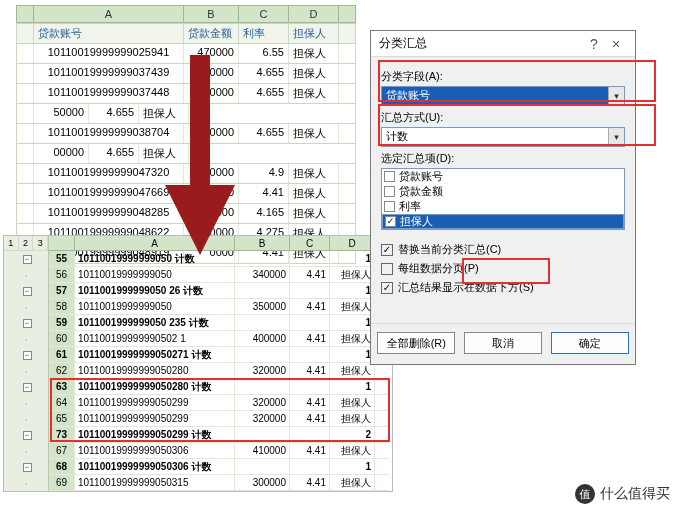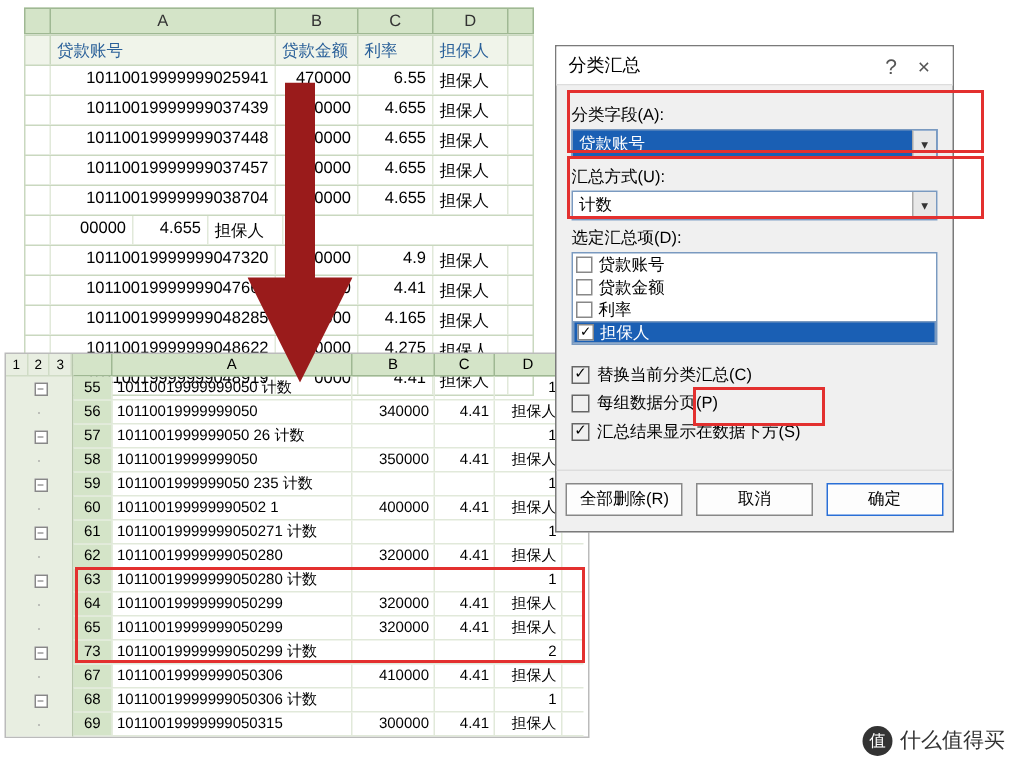--- a/index.html
+++ b/index.html
@@ -4,57 +4,57 @@
 <style>
 *{box-sizing:border-box;margin:0;padding:0;font-family:"Microsoft YaHei",SimSun,sans-serif}
 body{background:#fff;width:680px;height:510px;position:relative;overflow:hidden;font-size:11px}
 .wrap{position:absolute}
 .top-grid{top:5px;left:16px;width:340px}
 .hdr{display:flex;background:#d4e4c8;border:1px solid #9fb893}
 .hdr div{border-right:1px solid #9fb893;padding:2px 4px;text-align:center;color:#333}
 .colA{width:150px}.colB{width:55px}.colC{width:50px}.colD{width:50px}
 .bodyrow{display:flex;border-left:1px solid #c9d8bf;border-right:1px solid #c9d8bf;border-bottom:1px solid #c9d8bf;background:#fff}
 .bodyrow div{border-right:1px solid #e1e9da;padding:2px 4px;white-space:nowrap;overflow:hidden}
-.bodyrow .colA{text-align:right}.bodyrow .colB,.bodyrow .colC{text-align:right}
+.bodyrow .colA{text-align:center}.bodyrow .colB,.bodyrow .colC{text-align:right}
 .titlerow{background:#f0f4ea;color:#2a6099;display:flex;border:1px solid #c9d8bf}
 .titlerow div{padding:2px 4px;border-right:1px solid #c9d8bf}
 .arrow{position:absolute;top:55px;left:165px;width:70px;height:200px;z-index:5}
 .arrow svg{width:100%;height:100%}
 .bot-grid{top:235px;left:3px;width:390px;border:1px solid #bbb}
 .outline{display:inline-block;vertical-align:top;width:45px;background:#e8eee1;border-right:1px solid #b8c7ad}
 .outline .lvl{display:flex;height:15px;border-bottom:1px solid #d0dcc6;font-size:9px}
 .outline .lvl span{flex:1;text-align:center;border-right:1px solid #d0dcc6;line-height:15px}
 .outline .row{height:16px;display:flex;align-items:center;justify-content:center;font-size:10px;color:#555}
 .outline .box{width:9px;height:9px;border:1px solid #888;background:#fff;font-size:8px;line-height:7px;text-align:center;margin-left:2px}
 .gridR{display:inline-block;vertical-align:top;width:340px}
 .gh{display:flex;background:#d4e4c8;height:15px;border-bottom:1px solid #9fb893}
 .gh div{border-right:1px solid #9fb893;text-align:center;font-size:10px;line-height:15px}
 .rn{width:26px;background:#d4e4c8;text-align:center;border-right:1px solid #9fb893}
 .gA{width:160px}.gB{width:55px}.gC{width:40px}.gD{width:45px}
 .gr{display:flex;height:16px;border-bottom:1px solid #e1e9da;font-size:10px}
 .gr div{border-right:1px solid #e1e9da;padding:0 3px;line-height:16px;overflow:hidden;white-space:nowrap}
 .gr .gA{text-align:left}.gr .gB,.gr .gC,.gr .gD{text-align:right}
-.gr.bold{font-weight:400}
+.gr.bold{font-weight:700}
 .redbox{position:absolute;border:2px solid #e3302f;pointer-events:none;z-index:8}
 .dlg{position:absolute;top:30px;left:370px;width:266px;background:#f0f0f0;border:1px solid #7a7a7a;z-index:3;font-size:12px}
 .dlg .titlebar{height:26px;background:#fff;display:flex;align-items:center;padding:0 8px;border-bottom:1px solid #ddd}
 .dlg .titlebar .t{flex:1}
 .dlg .titlebar .b{width:22px;text-align:center;color:#555;font-size:14px}
 .dlg .body{padding:8px 10px}
 .dlg label{display:block;margin:4px 0 2px;font-size:11px}
 .dlg .sel{height:20px;border:1px solid #7a9ac0;background:#1a5fb4;color:#fff;padding:1px 4px;position:relative;font-size:11px}
 .dlg .sel.white{background:#fff;color:#000}
 .dlg .sel .dd{position:absolute;right:0;top:0;width:16px;height:18px;background:#e8e8e8;border-left:1px solid #aaa;text-align:center;line-height:18px;color:#333;font-size:9px}
 .dlg .listbox{border:1px solid #7a9ac0;background:#fff;height:62px;overflow:hidden}
 .dlg .listbox .li{display:flex;align-items:center;height:15px;padding:0 2px;font-size:11px}
 .dlg .listbox .li.sel{background:#1a5fb4;color:#fff}
 .dlg .listbox .cb{width:11px;height:11px;border:1px solid #888;margin-right:4px;font-size:9px;line-height:9px;text-align:center;background:#fff;color:#000}
 .dlg .chk{display:flex;align-items:center;margin:4px 0;font-size:11px}
 .dlg .chk .cb{width:12px;height:12px;border:1px solid #666;margin-right:5px;font-size:10px;line-height:10px;text-align:center}
-.dlg .btns{display:flex;justify-content:space-around;padding:8px 2px 10px;border-top:1px solid #ddd;margin-top:6px}
+.dlg .btns{display:flex;justify-content:space-around;padding:8px 2px 10px;border-top:1px solid #ddd;margin-top:16px}
 .dlg .btn{width:78px;height:22px;border:1px solid #888;background:#fdfdfd;font-size:11px;line-height:20px;text-align:center}
 .dlg .btn.pri{border:1px solid #2a6fd6}
 .water{position:absolute;bottom:6px;right:10px;display:flex;align-items:center;color:#333;font-size:14px;z-index:20}
 .water .c{width:20px;height:20px;border-radius:50%;background:#333;color:#fff;text-align:center;line-height:20px;margin-right:5px;font-size:11px}
 </style>
 </head>
 <body>
 
 <div class="wrap top-grid">
   <div class="hdr">
@@ -88,21 +88,20 @@
       </div>
       <div class="bodyrow">
         <div style="width:17px"></div>
         <div class="colA">10110019999999037448</div>
         <div class="colB">280000</div>
         <div class="colC">4.655</div>
         <div class="colD">担保人</div>
       </div>
       <div class="bodyrow">
         <div style="width:17px"></div>
-        <div class="colA">10110019999999037457</div>
         <div class="colB">50000</div>
         <div class="colC">4.655</div>
         <div class="colD">担保人</div>
       </div>
       <div class="bodyrow">
         <div style="width:17px"></div>
         <div class="colA">10110019999999038704</div>
         <div class="colB">00000</div>
         <div class="colC">4.655</div>
         <div class="colD">担保人</div>

